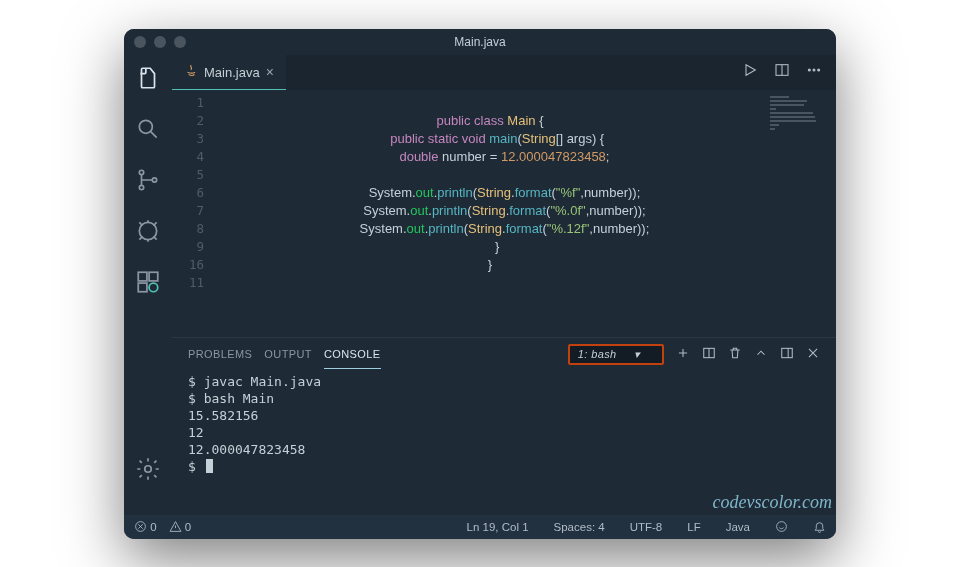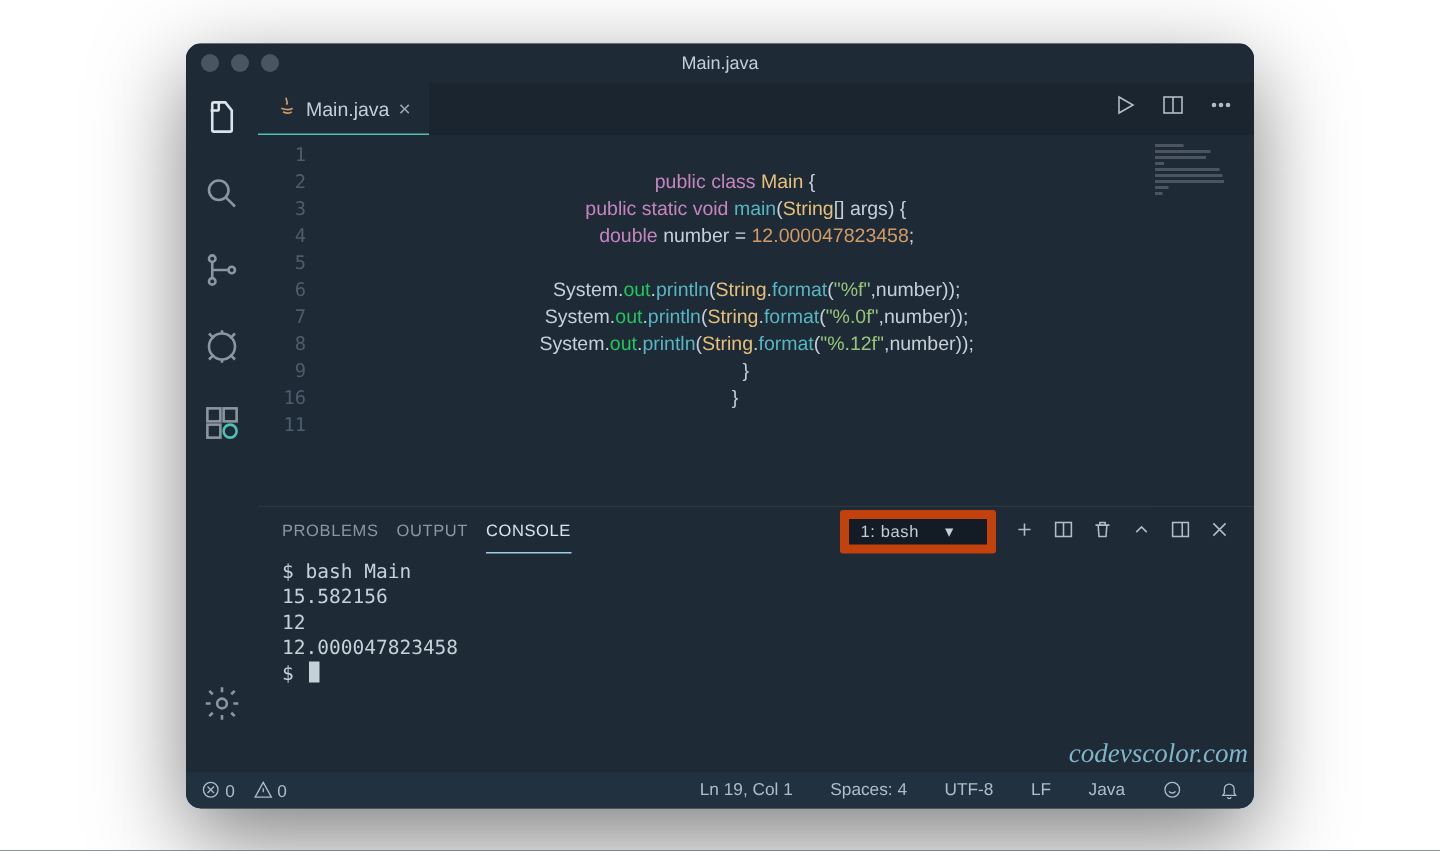--- a/index.html
+++ b/index.html
@@ -149,26 +149,27 @@
   .panel-tab { color: #8a97a3; cursor: pointer; padding: 8px 0; }
   .panel-tab.active { color: #dbe4ec; border-bottom: 1px solid #9ecfe0; }
   .panel-right {
     margin-left: auto;
     display: flex;
     align-items: center;
     gap: 12px;
   }
   .term-select {
     background: #131c25;
-    border: 6px solid #c2410c;
+    border: 2px solid #c2410c;
     color: #c5ced6;
     font-size: 11px;
     padding: 2px 22px 2px 8px;
     border-radius: 2px;
     position: relative;
+    font-style: italic;
   }
   .term-select::after {
     content: "";
     position: absolute;
     right: 6px; top: 4px;
     width: 0; height: 0;
   }
   .panel-right svg { width: 14px; height: 14px; stroke: #b0bcc6; fill: none; stroke-width: 1.8; }
   .panel-right .icon-btn { cursor: pointer; }
   .terminal-body {
@@ -360,20 +361,21 @@
             <span class="icon-btn"><svg viewBox="0 0 24 24">
                   <rect x="3" y="4" width="18" height="16"></rect>
                   <path d="M14 4v16" fill="#b0bcc6"></path>
                 </svg></span>
             <span class="icon-btn"><svg viewBox="0 0 24 24">
                   <path d="M5 5l14 14M19 5L5 19"></path>
                 </svg></span>
           </div>
         </div>
         <div class="terminal-body">
+          <div>$ javac Main.java</div>
           <div>$ bash Main</div>
           <div>15.582156</div>
           <div>12</div>
           <div>12.000047823458</div>
           <div><span>$ </span><span class="cursor"></span></div>
           <div class="watermark">codevscolor.com</div>
         </div>
       </div>
 
     </div>

